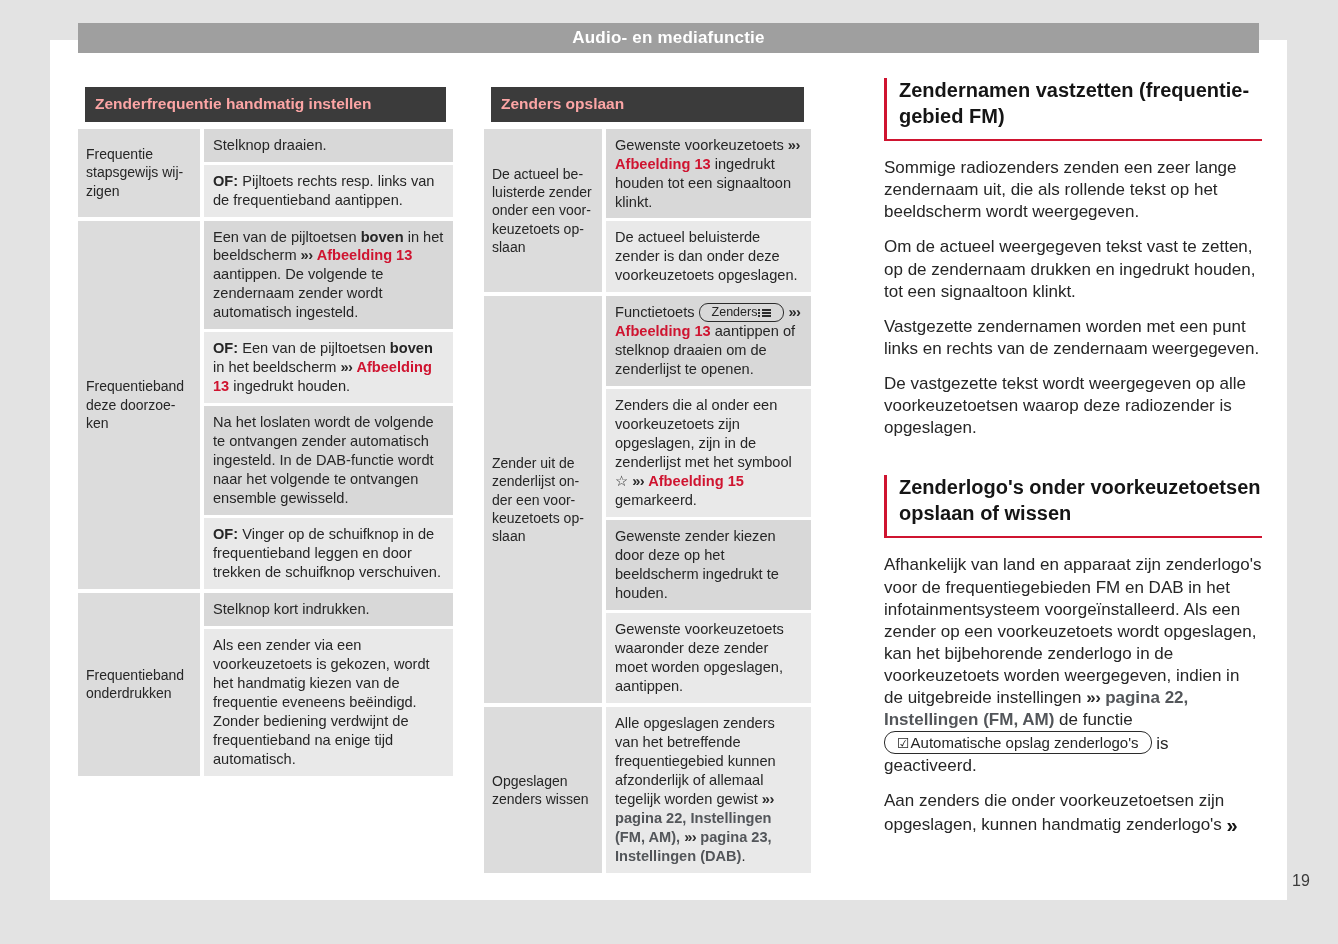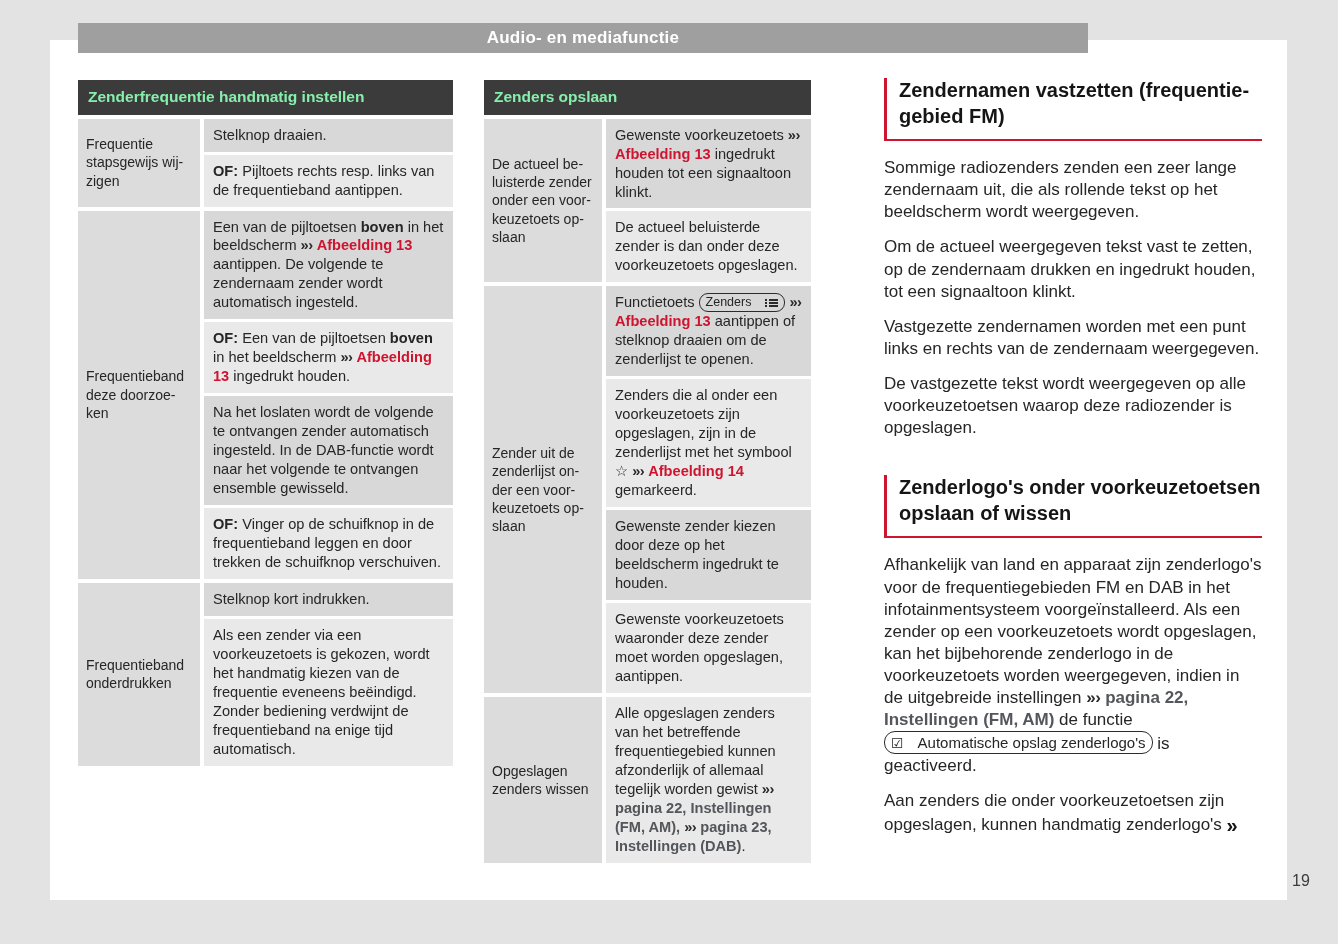--- a/index.html
+++ b/index.html
@@ -14,34 +14,34 @@
   }
   html,body{margin:0;padding:0;}
   .screen{
     position:relative;width:1338px;height:944px;overflow:hidden;
     background:#e3e3e3;
     font-family:"Liberation Sans","DejaVu Sans",sans-serif;
     color:var(--ink);
   }
   .page{position:absolute;left:50px;top:40px;width:1237px;height:860px;background:#ffffff;}
   .banner{
-    position:absolute;left:78px;top:23px;width:1010px;height:30px;
+    position:absolute;left:78px;top:23px;width:1181px;height:30px;
     background:var(--banner-bg);color:#ffffff;
     display:flex;align-items:center;justify-content:center;
     font-size:17px;font-weight:700;letter-spacing:.2px;
   }
   .page-number{position:absolute;left:1292px;top:872px;font-size:16px;color:#3c3c3c;}
 
   
   .man-table{position:absolute;top:80px;}
   .man-table.tbl-0{left:78px;width:375px;--lw:122px;}
   .man-table.tbl-1{left:484px;width:327px;--lw:118px;}
   .t-head{
-    background:var(--table-header-bg);color:#86efac;
-    font-size:15.5px;font-weight:700;margin:0;
+    background:var(--table-header-bg);color:#fca5a5;
+    font-size:15.5px;font-weight:700;margin:7px;
     padding:8px 10px;line-height:1.2;
   }
   .t-groups{display:flex;flex-direction:column;gap:4px;margin-top:4px;}
   .t-group{display:flex;gap:4px;}
   .t-label{
     width:var(--lw);box-sizing:border-box;background:var(--shade-label);
     padding:7px 5px 7px 8px;display:flex;align-items:center;
     font-size:14px;line-height:1.3;
   }
   .t-cells{flex:1;display:flex;flex-direction:column;gap:3px;}
@@ -61,23 +61,23 @@
   .article-1{margin-top:36px;}
 
   
   .b{font-weight:700;}
   .red{color:var(--accent-red);font-weight:700;cursor:pointer;}
   .ref{color:var(--ref-gray);font-weight:700;cursor:pointer;}
   .arrow{font-weight:800;letter-spacing:-.5px;color:#2b2b2b;}
   .star{color:#1d1d1d;}
   .cont{font-weight:800;font-size:20px;color:#141414;vertical-align:-2px;letter-spacing:-1px;}
   .keycap{
-    display:inline-flex;align-items:center;gap:14px;
+    display:inline-flex;align-items:center;gap:1px;
     border:1.4px solid #2b2b2b;border-radius:9px;
-    padding:0 6px;white-space:nowrap;vertical-align:1px;background:transparent;
+    padding:0 12px;white-space:nowrap;vertical-align:1px;background:transparent;
   }
   .keycap.small{font-size:12.5px;line-height:17px;}
   .keycap.large{font-size:15px;line-height:21px;border-radius:11px;}
   .keycap .chk{font-size:14px;line-height:1;}
   .list-icon{position:relative;display:inline-block;width:13px;height:9px;}
   .list-icon::before{
     content:"";position:absolute;left:0;top:1px;width:2px;height:1.6px;background:#2b2b2b;
     box-shadow:0 3px 0 #2b2b2b,0 6px 0 #2b2b2b;
   }
   .list-icon::after{
@@ -134,21 +134,21 @@
             <div class="t-cell shade-b"><span>De actueel beluisterde zender is dan onder deze voorkeuzetoets opgeslagen.</span></div>
           </div>
         </div>
         <div class="t-group">
           <div class="t-label">Zender uit de zenderlijst on-der een voor-keuzetoets op-slaan</div>
           <div class="t-cells">
             <div class="t-cell shade-a"><span>Functietoets </span><span class="keycap small">
                 <span>Zenders</span>
                 <span class="list-icon"></span>
               </span><span> </span><span class="arrow">»›</span><span> </span><span class="red">Afbeelding 13</span><span> aantippen of stelknop draaien om de zenderlijst te openen.</span></div>
-            <div class="t-cell shade-b"><span>Zenders die al onder een voorkeuzetoets zijn opgeslagen, zijn in de zenderlijst met het symbool </span><span class="star">☆</span><span> </span><span class="arrow">»›</span><span> </span><span class="red">Afbeelding 14</span><span> gemarkeerd.</span></div>
+            <div class="t-cell shade-b"><span>Zenders die al onder een voorkeuzetoets zijn opgeslagen, zijn in de zenderlijst met het symbool </span><span class="star">☆</span><span> </span><span class="arrow">»›</span><span> </span><span class="red">Afbeelding 15</span><span> gemarkeerd.</span></div>
             <div class="t-cell shade-a"><span>Gewenste zender kiezen door deze op het beeldscherm ingedrukt te houden.</span></div>
             <div class="t-cell shade-b"><span>Gewenste voorkeuzetoets waaronder deze zender moet worden opgeslagen, aantippen.</span></div>
           </div>
         </div>
         <div class="t-group">
           <div class="t-label">Opgeslagen zenders wissen</div>
           <div class="t-cells">
             <div class="t-cell shade-b"><span>Alle opgeslagen zenders van het betreffende frequentiegebied kunnen afzonderlijk of allemaal tegelijk worden gewist </span><span class="arrow">»›</span><span> </span><span class="ref">pagina 22, Instellingen (FM, AM),</span><span> </span><span class="arrow">»›</span><span> </span><span class="ref">pagina 23, Instellingen (DAB)</span><span>.</span></div>
           </div>
         </div>

